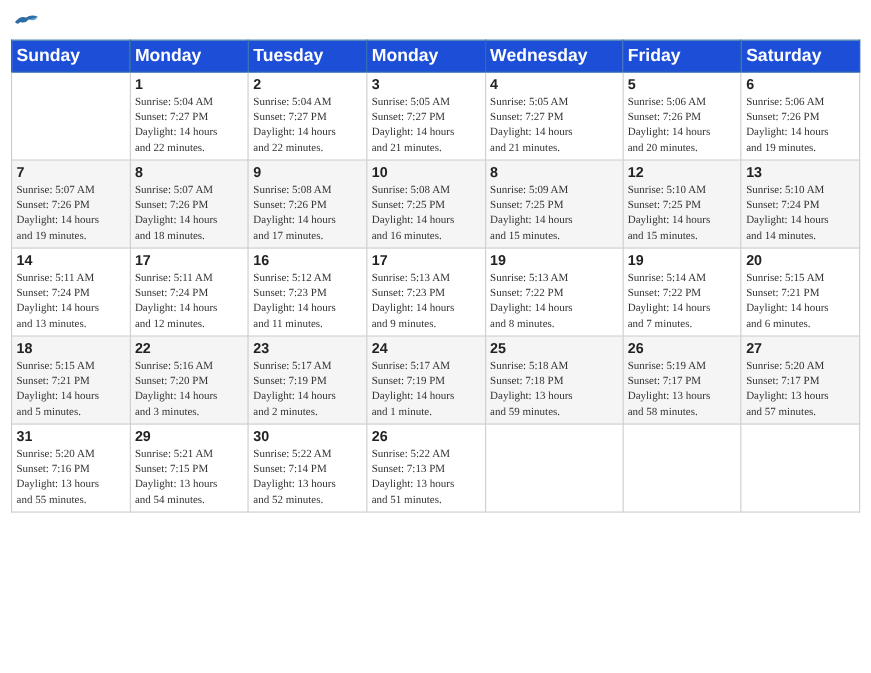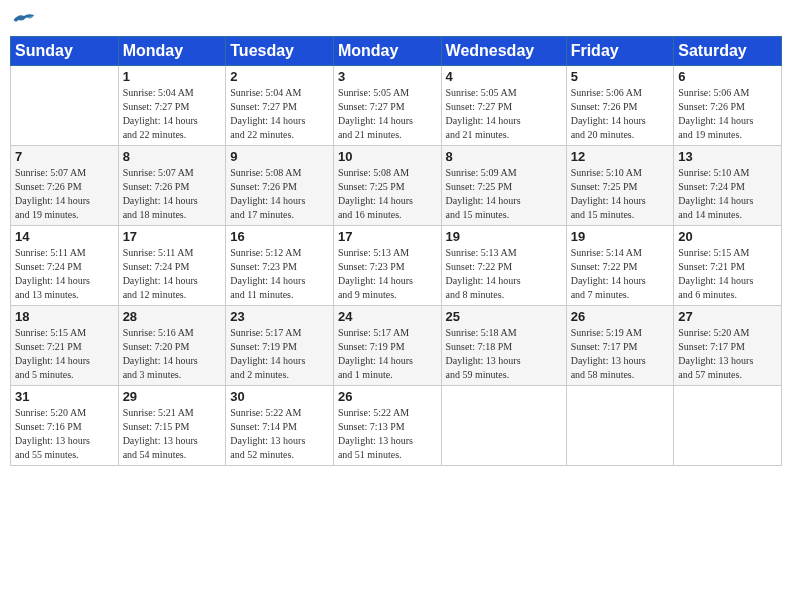--- a/index.html
+++ b/index.html
@@ -214,21 +214,21 @@
           <span class="day-num">20</span>
           <div class="day-info">Sunrise: 5:15 AM<br>Sunset: 7:21 PM<br>Daylight: 14 hours<br>and 6 minutes.</div>
         </td>
       </tr>
       <tr>
         <td>
           <span class="day-num">18</span>
           <div class="day-info">Sunrise: 5:15 AM<br>Sunset: 7:21 PM<br>Daylight: 14 hours<br>and 5 minutes.</div>
         </td>
         <td>
-          <span class="day-num">28</span>
+          <span class="day-num">22</span>
           <div class="day-info">Sunrise: 5:16 AM<br>Sunset: 7:20 PM<br>Daylight: 14 hours<br>and 3 minutes.</div>
         </td>
         <td>
           <span class="day-num">23</span>
           <div class="day-info">Sunrise: 5:17 AM<br>Sunset: 7:19 PM<br>Daylight: 14 hours<br>and 2 minutes.</div>
         </td>
         <td>
           <span class="day-num">24</span>
           <div class="day-info">Sunrise: 5:17 AM<br>Sunset: 7:19 PM<br>Daylight: 14 hours<br>and 1 minute.</div>
         </td>

